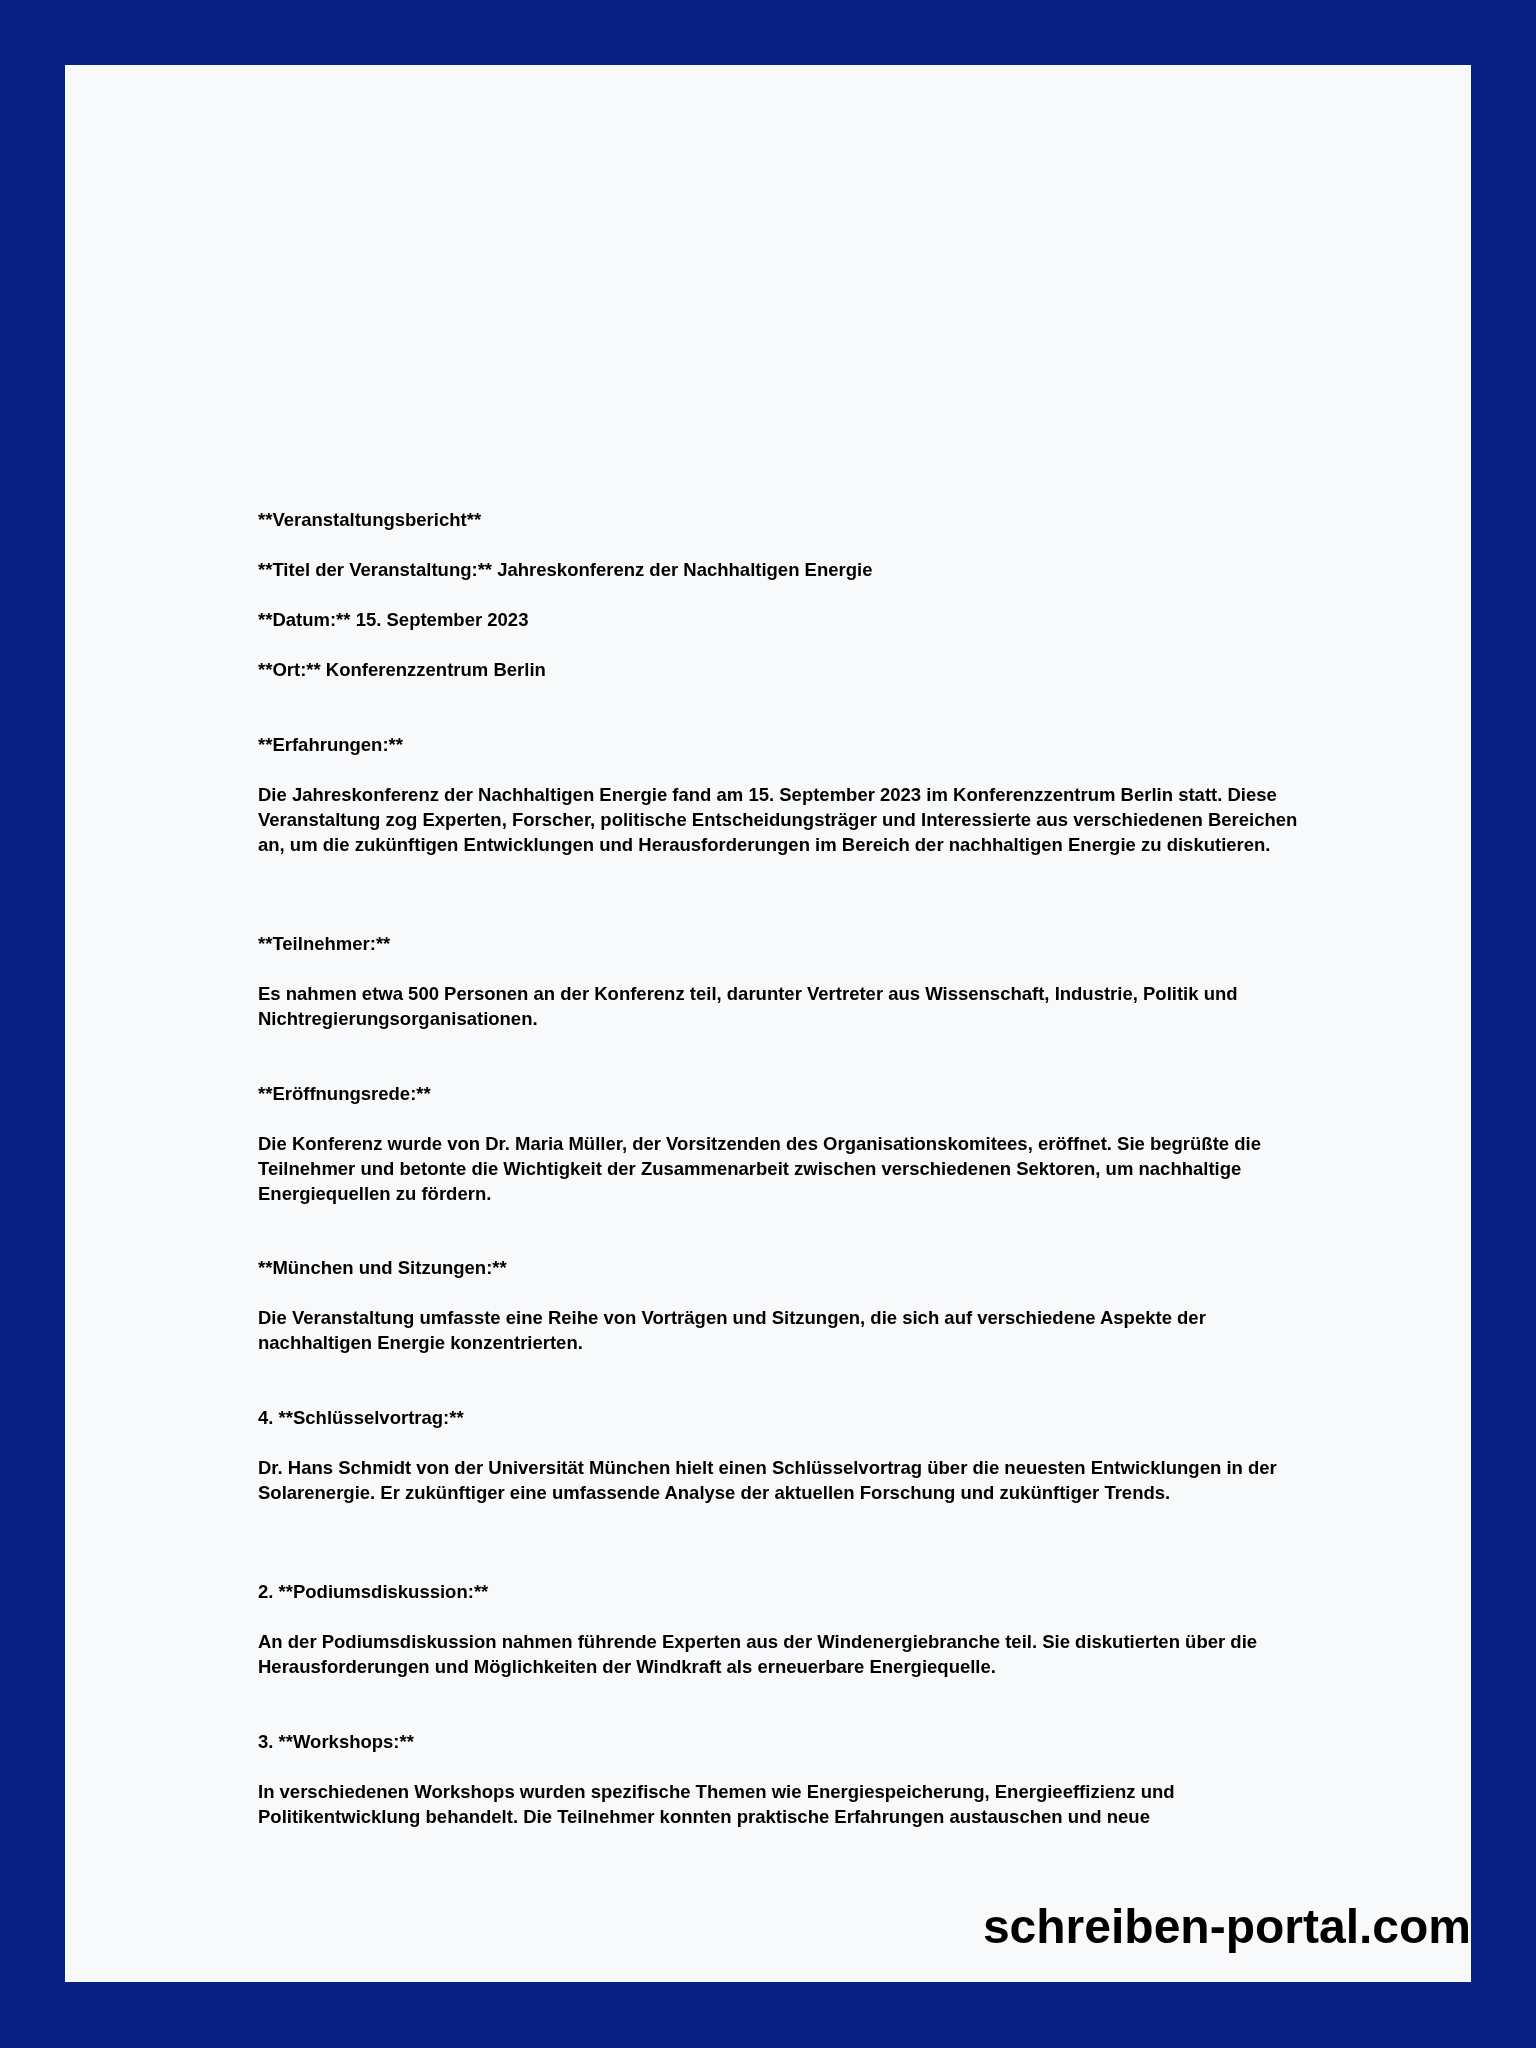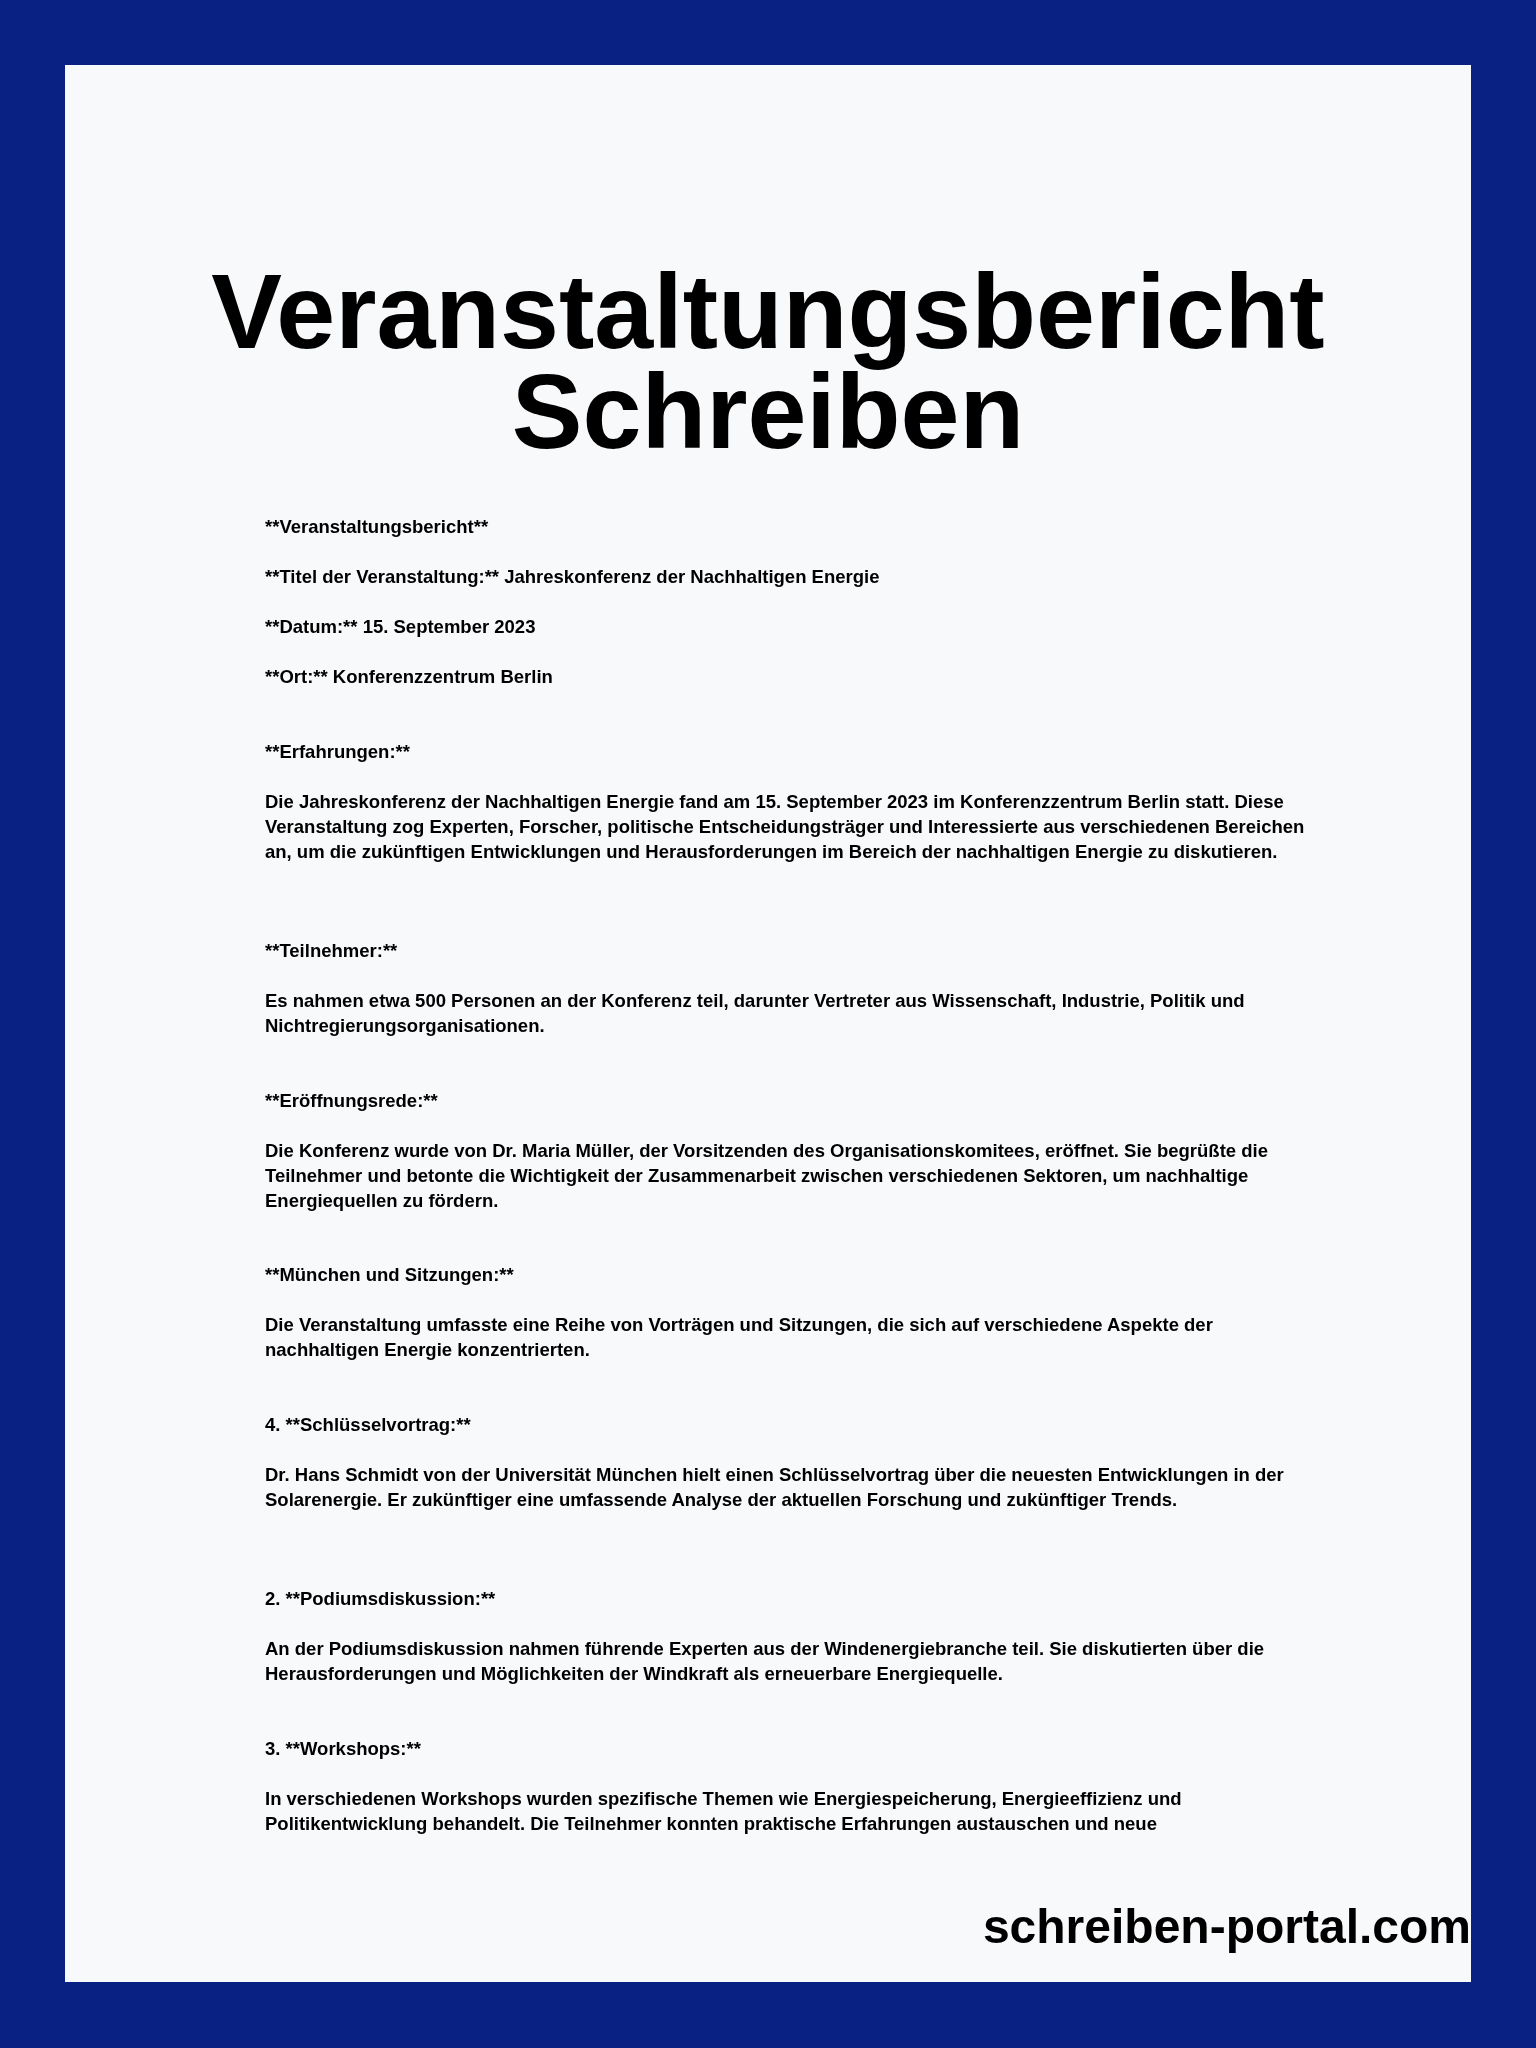--- a/index.html
+++ b/index.html
@@ -43,43 +43,39 @@
       width: 1060px;
       color: #000;
       font-weight: bold;
       font-size: 18.5px;
       line-height: 25px;
     }
     .block {
       position: absolute;
       left: 0;
       width: 1060px;
-      margin: 15px;
+      margin: 8px;
       white-space: normal;
     }
     .footer {
       position: absolute;
       left: 0;
       top: 1834px;
       width: 1406px;
       text-align: right;
       font-weight: bold;
       font-size: 48px;
       line-height: 56px;
       color: #000;
     }
   </style>
 </head>
 <body>
 
 <div class="page">
-  <h1 class="title">
-    <span>Veranstaltungsbericht</span>
-    <span>Schreiben</span>
-  </h1>
 
   <div class="content">
     <p class="block" style="top:434px">**Veranstaltungsbericht**</p>
     <p class="block" style="top:484px">**Titel der Veranstaltung:** Jahreskonferenz der Nachhaltigen Energie</p>
     <p class="block" style="top:534px">**Datum:** 15. September 2023</p>
     <p class="block" style="top:584px">**Ort:** Konferenzzentrum Berlin</p>
 
     <p class="block" style="top:659px">**Erfahrungen:**</p>
     <p class="block" style="top:709px">Die Jahreskonferenz der Nachhaltigen Energie fand am 15. September 2023 im Konferenzzentrum Berlin statt. Diese Veranstaltung zog Experten, Forscher, politische Entscheidungsträger und Interessierte aus verschiedenen Bereichen an, um die zukünftigen Entwicklungen und Herausforderungen im Bereich der nachhaltigen Energie zu diskutieren.</p>
 

